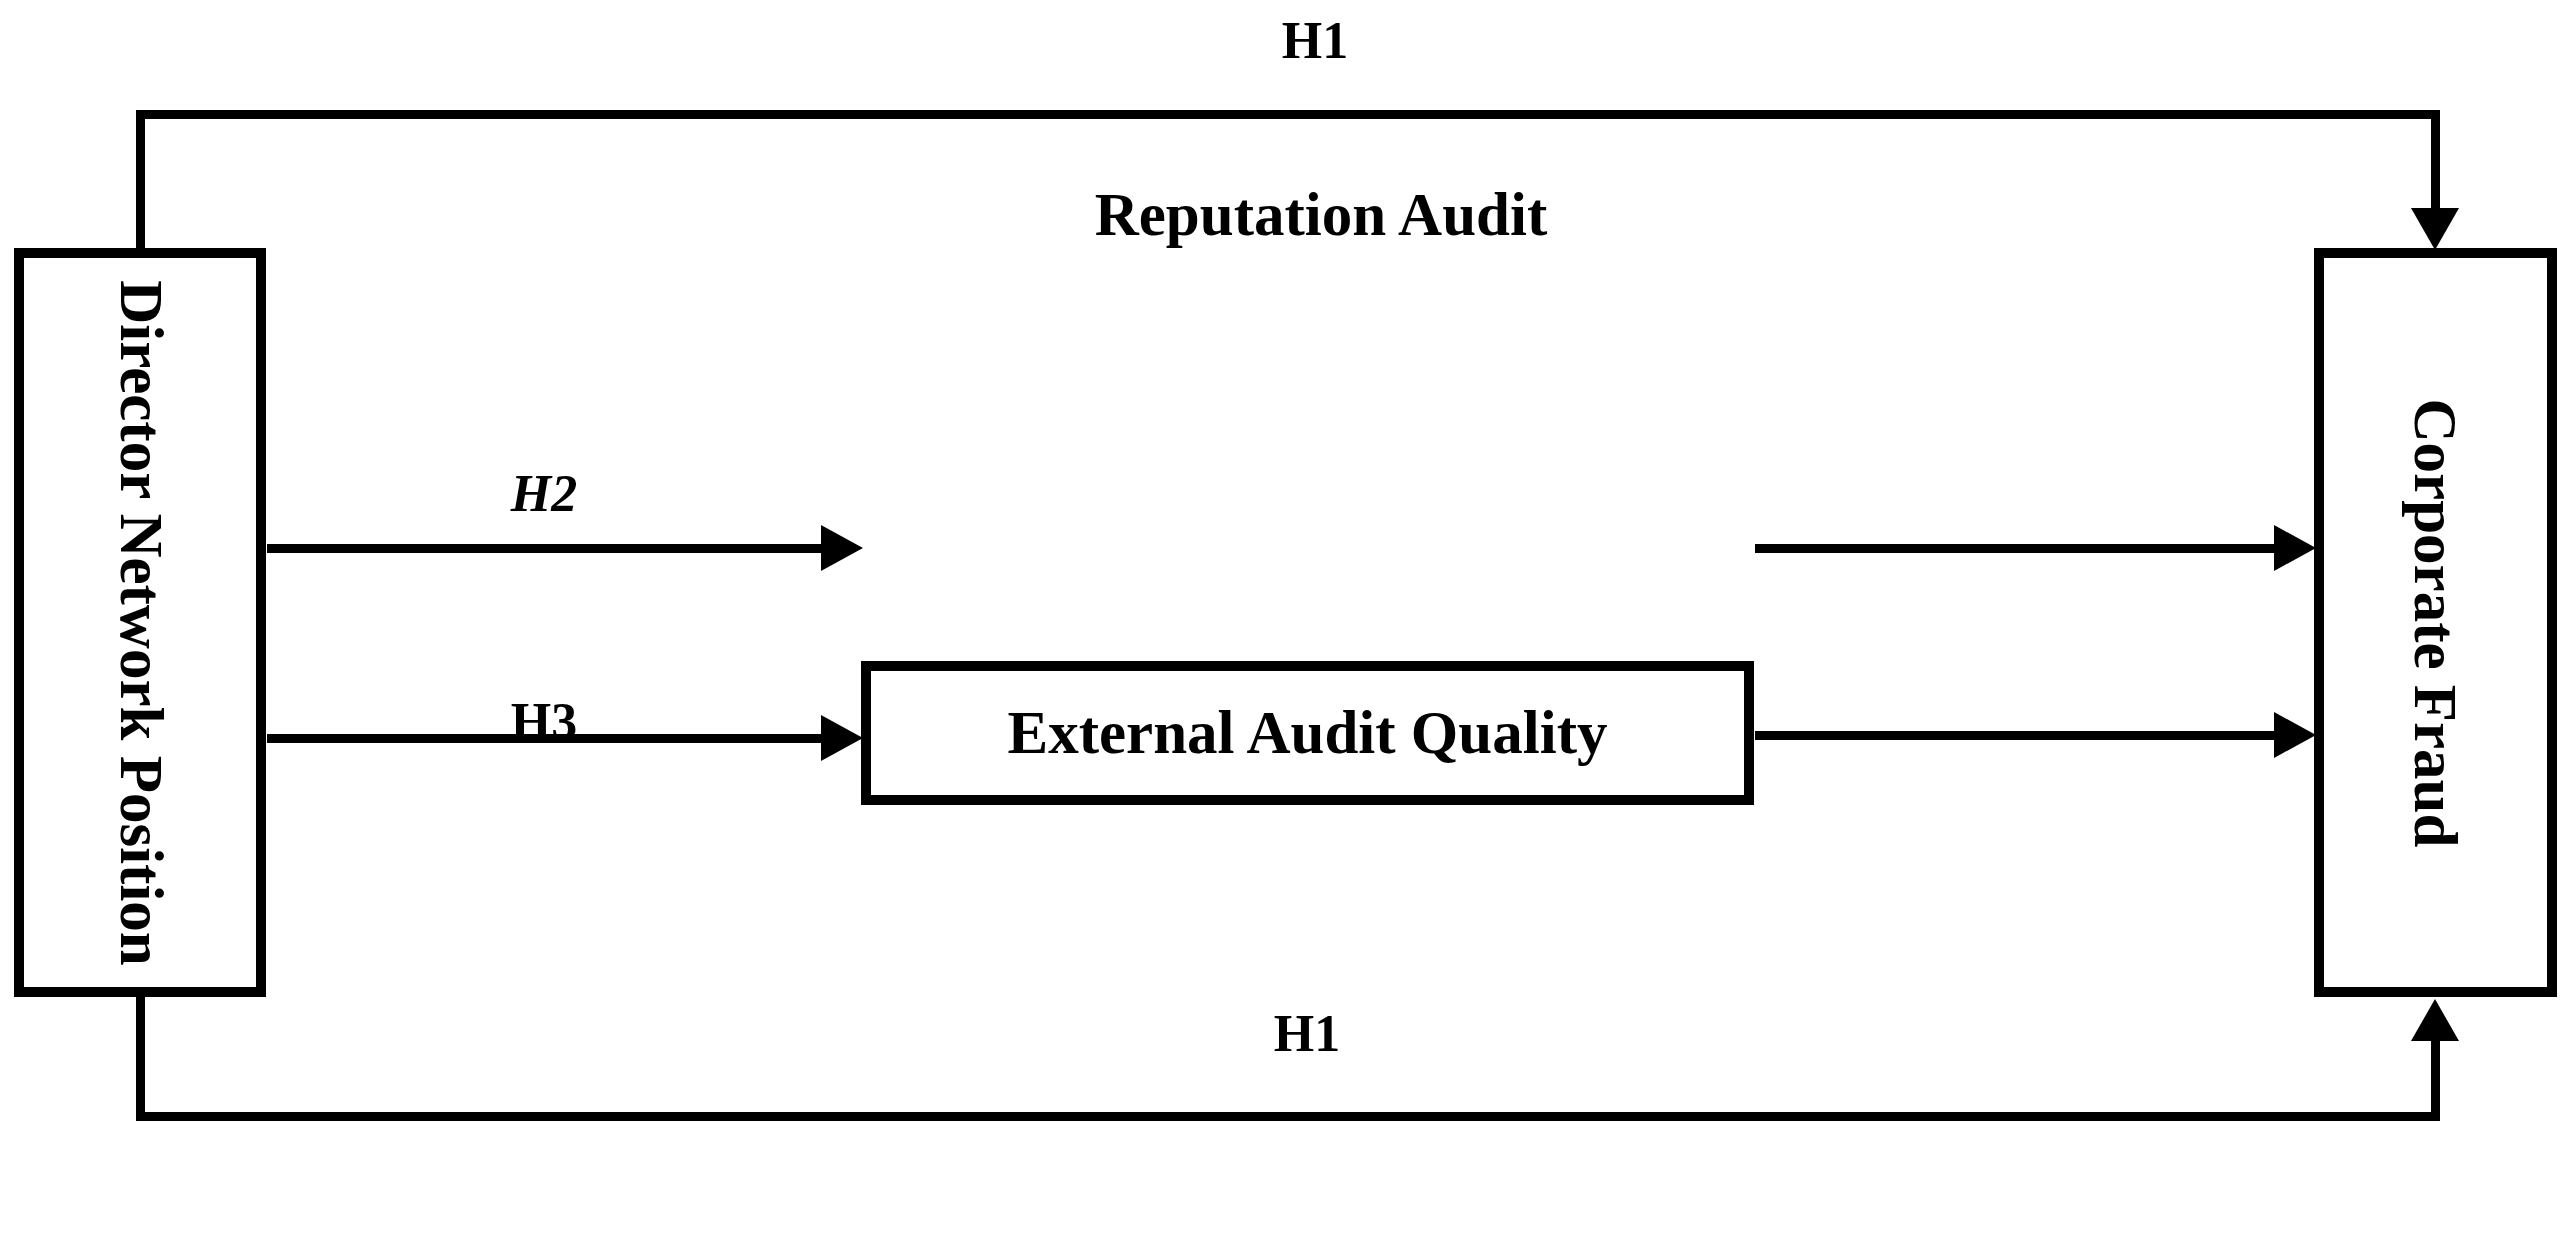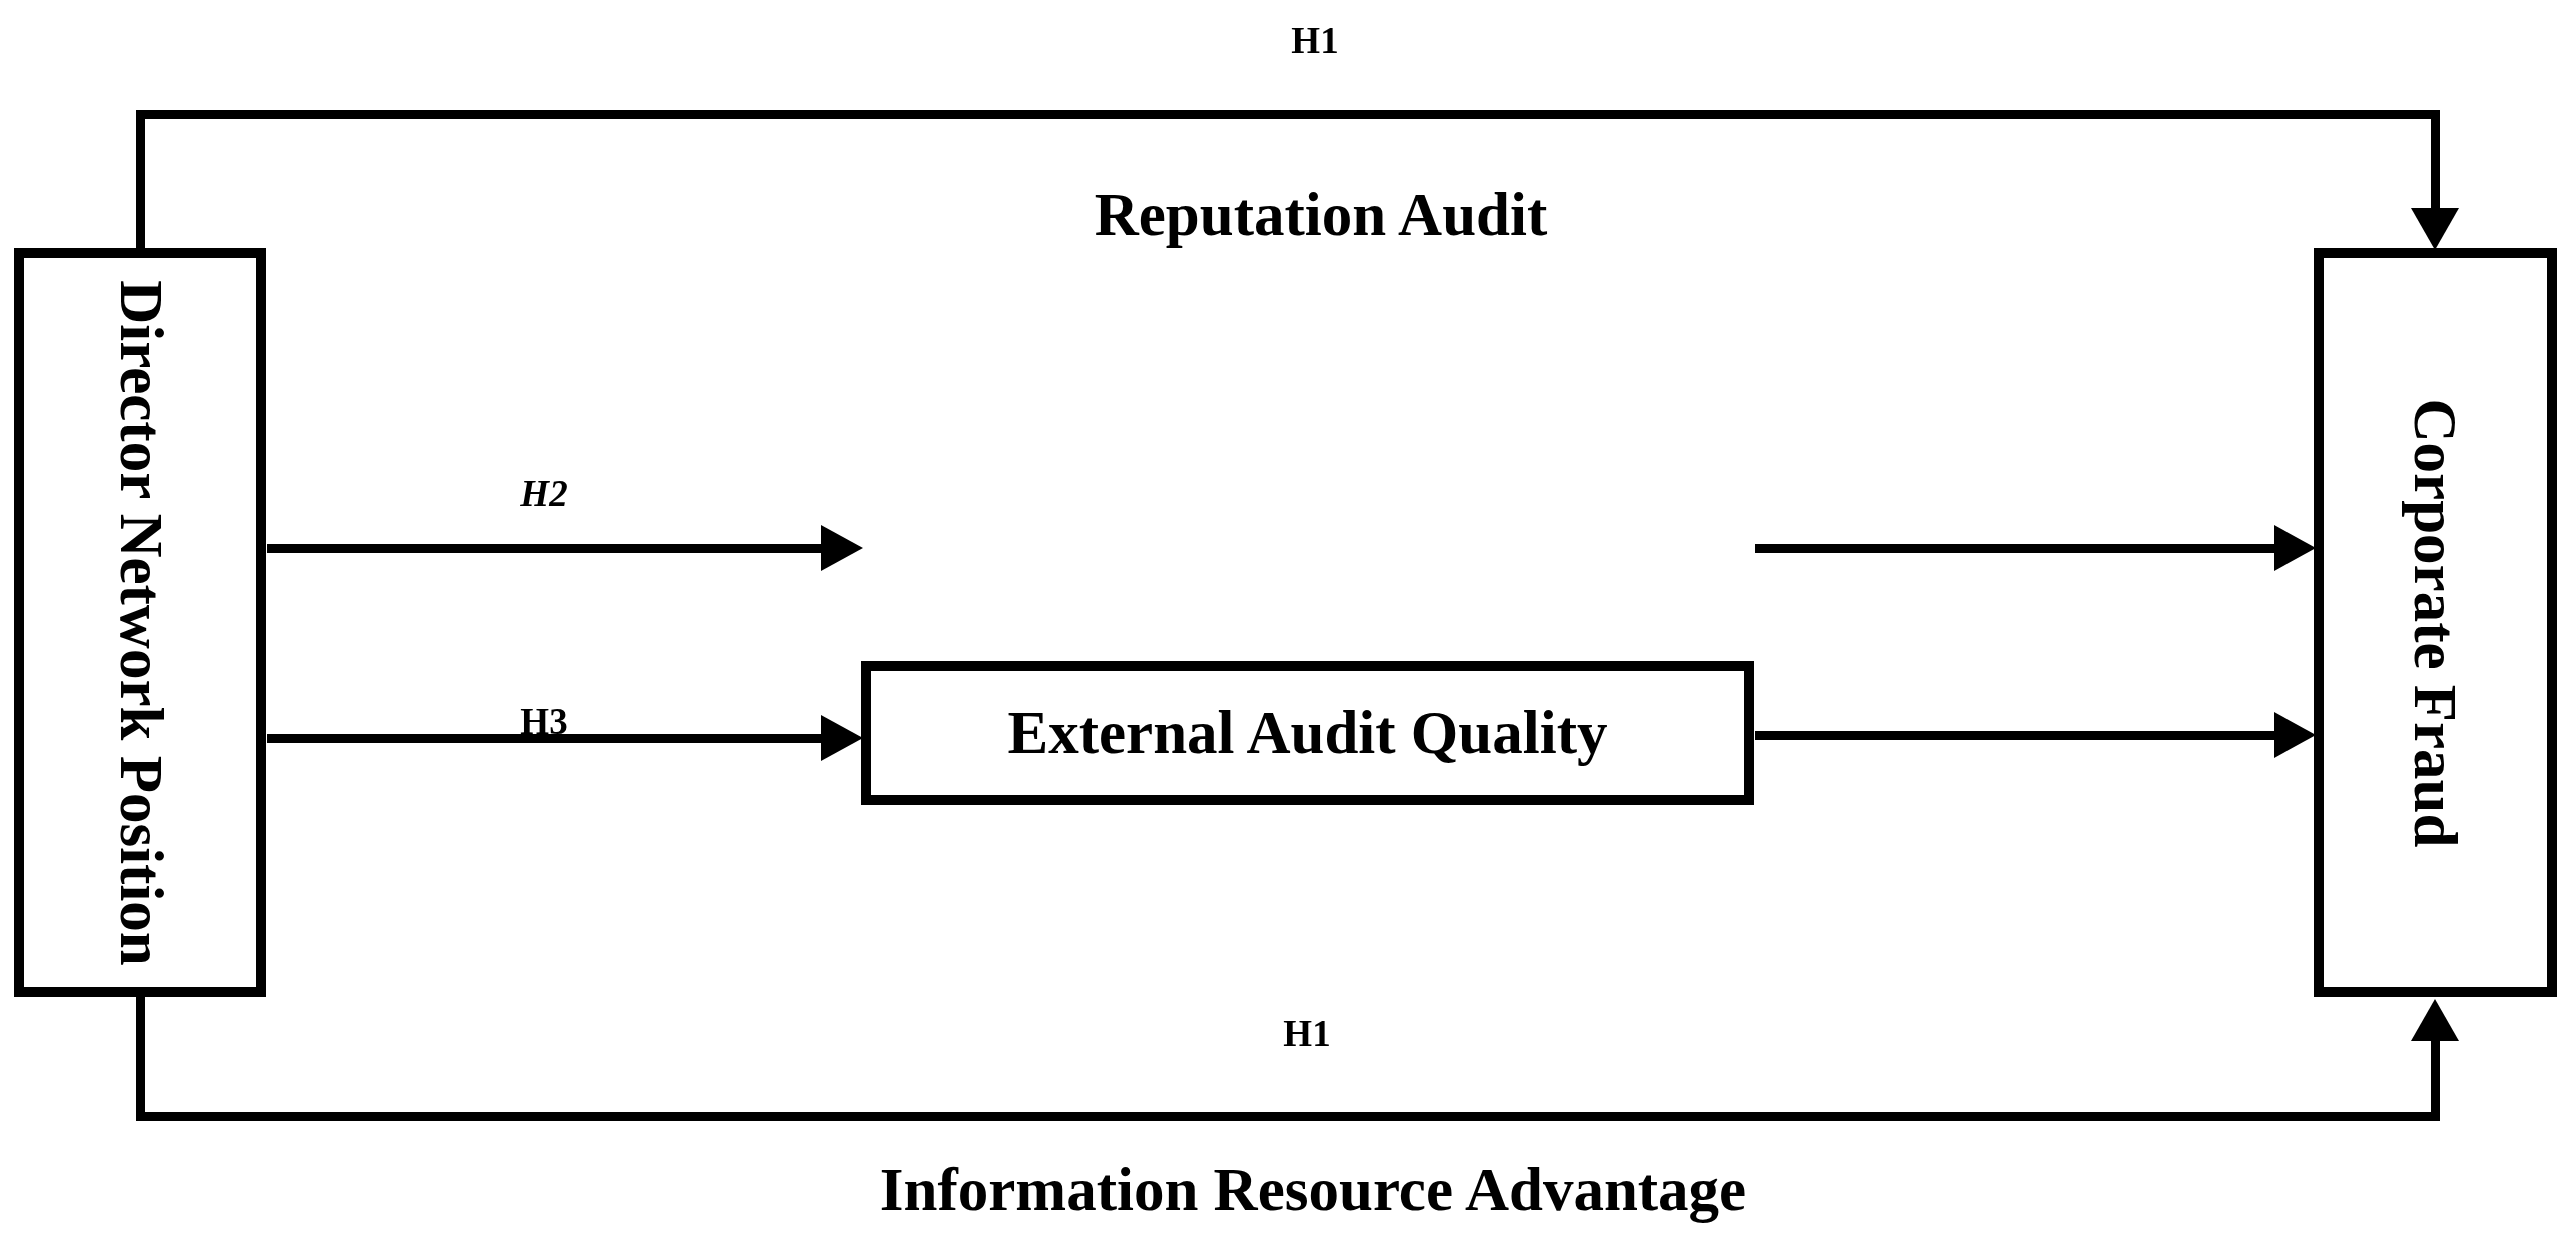--- a/index.html
+++ b/index.html
@@ -53,21 +53,21 @@
   #arr-top-cf{left:2411px;top:208px;}
   .arr-up{border-left:24.5px solid transparent;border-right:24.5px solid transparent;border-bottom:42px solid #000000;}
   #arr-bot-cf{left:2411px;top:999px;}
   
   .flabel{
     position:absolute;
     transform:translate(-50%,-50%);
     font-weight:700;
     white-space:nowrap;
   }
-  .hyp{font-size:37px;}
+  .hyp{font-size:52px;}
   .pathname{font-size:61px;}
   #lab-h1-top{left:1315px;top:40px;}
   #lab-reputation{left:1321px;top:215px;}
   #lab-h2{left:544px;top:493px;font-style:italic;}
   #lab-h3{left:544px;top:721px;text-align:center;}
   #lab-h1-bottom{left:1307px;top:1033px;}
   #lab-info{left:1313px;top:1190px;}
 </style>
 </head>
 <body>
@@ -104,16 +104,15 @@
 
   <div class="node vertical" id="box-corporate">
     <span class="node-label">Corporate Fraud</span>
   </div>
 
   <div class="flabel hyp" id="lab-h1-top">H1</div>
   <div class="flabel pathname" id="lab-reputation">Reputation Audit</div>
   <div class="flabel hyp" id="lab-h2">H2</div>
   <div class="flabel hyp" id="lab-h3">H3</div>
   <div class="flabel hyp" id="lab-h1-bottom">H1</div>
-  <div class="flabel pathname" id="lab-info">Information Resource Advantage</div>
 
 </div>
 
 
 </body></html>

